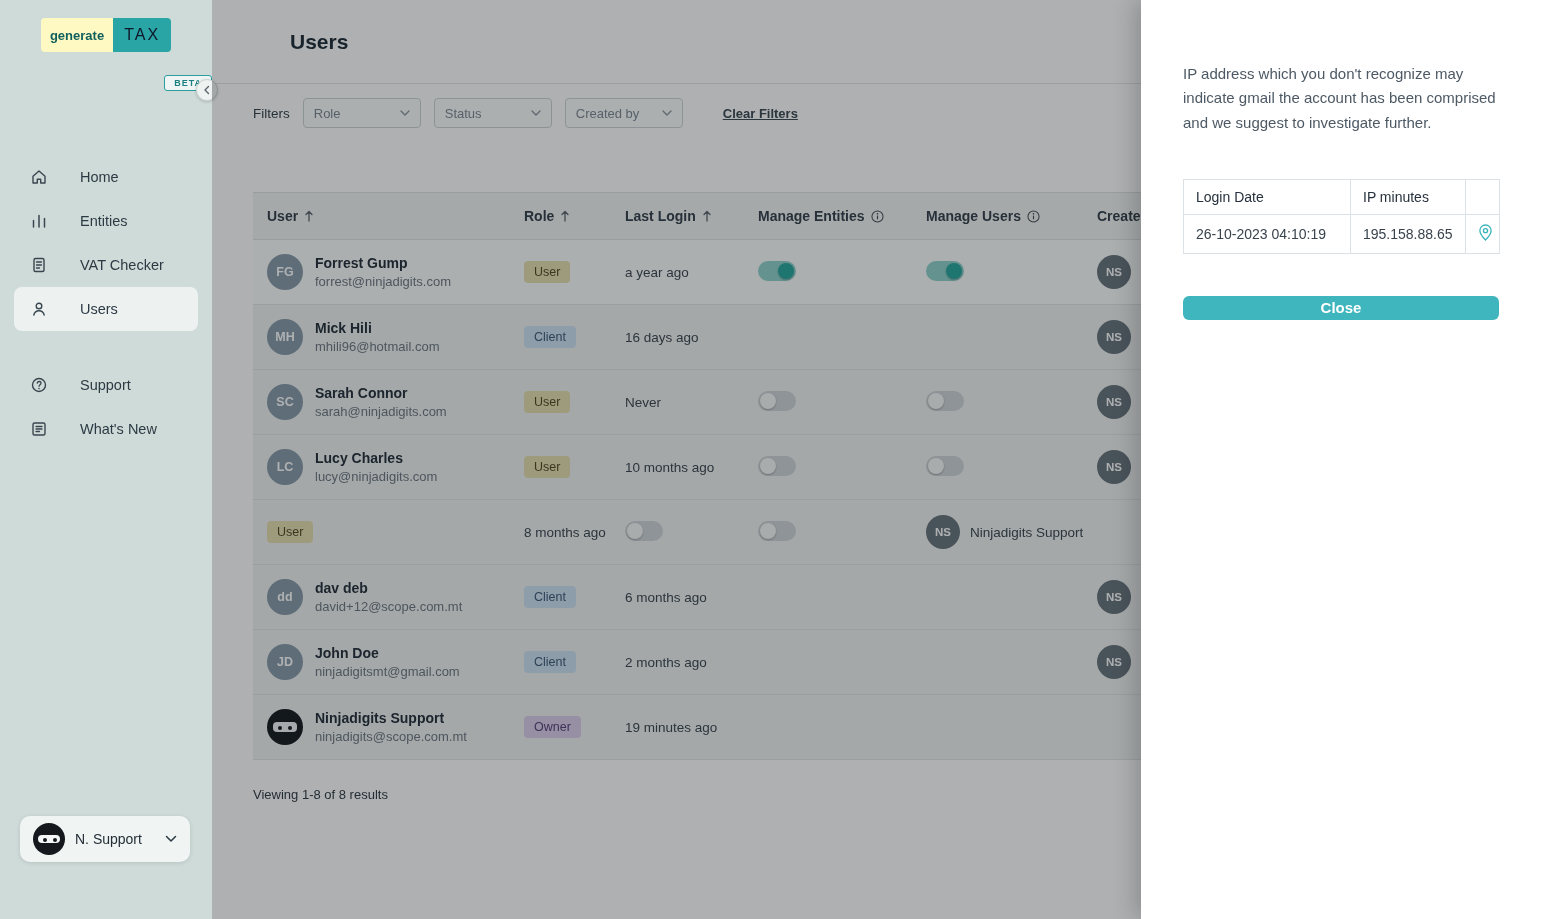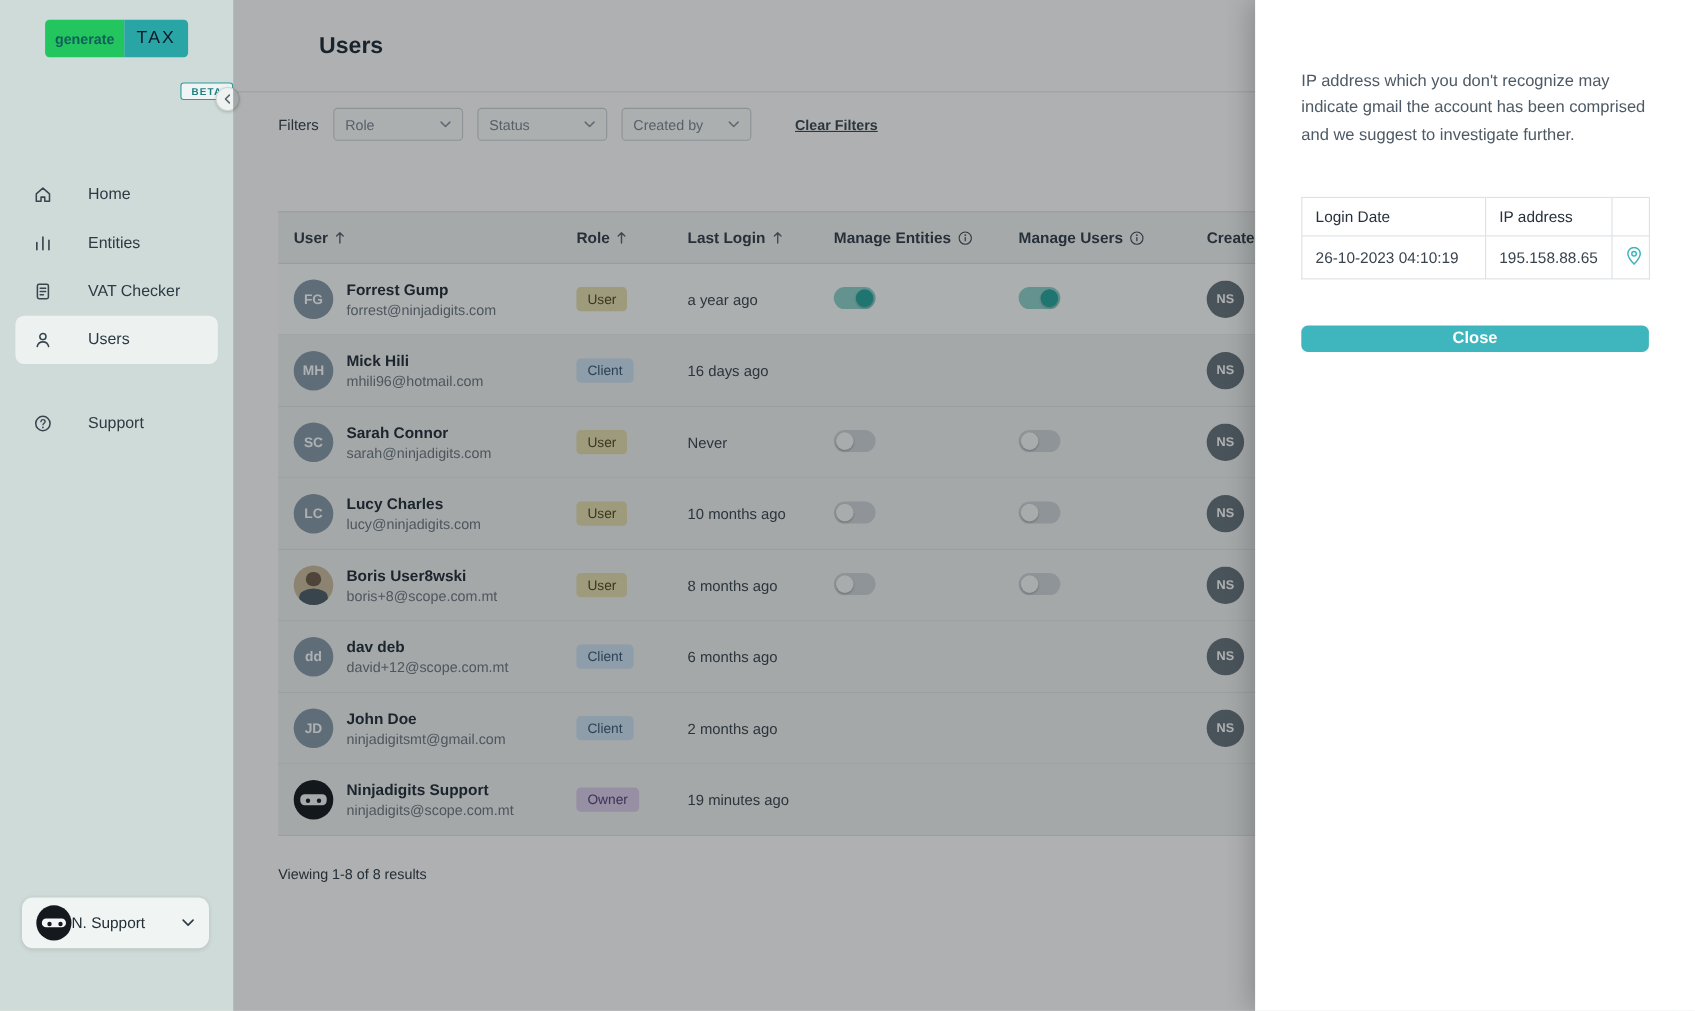--- a/index.html
+++ b/index.html
@@ -3,30 +3,30 @@
 <meta charset="utf-8">
 <style>
   * { margin:0; padding:0; box-sizing:border-box; }
   html,body { width:1541px; height:919px; }
   body { font-family:"Liberation Sans", sans-serif; background:#fff; position:relative; overflow:hidden; color:#273240; }
   svg { display:block; }
 
   
   .sidebar { position:absolute; left:0; top:0; bottom:0; width:212px; background:#cfdbd8; z-index:10; }
   .logo { display:flex; justify-content:center; margin-top:18px; }
-  .logo-generate { background:#22c55e; color:#0f5f5c; font-size:13px; font-weight:700; padding:8px 9px; border-radius:4px 0 0 4px; display:flex; align-items:center; }
+  .logo-generate { background:#fef9c3; color:#0f5f5c; font-size:13px; font-weight:700; padding:8px 9px; border-radius:4px 0 0 4px; display:flex; align-items:center; }
   .logo-tax { background:#29a5a5; color:#0f172a; font-size:16px; letter-spacing:2px; padding:8px 11px; border-radius:0 4px 4px 0; display:flex; align-items:center; }
   .beta-row { display:flex; justify-content:flex-end; margin-top:23px; }
   .beta-chip { border:1px solid #2d9e9e; color:#1d7f7f; background:#eef5f4; font-size:9px; font-weight:700; letter-spacing:1px; padding:2px 9px; border-radius:3px; }
   .collapse-btn { position:absolute; left:196px; top:79px; width:22px; height:22px; border-radius:50%; background:#eef2f1; border:1px solid #ccd5d2; display:flex; align-items:center; justify-content:center; cursor:pointer; box-shadow:0 1px 3px rgba(0,0,0,.18); }
   .nav { margin-top:64px; display:flex; flex-direction:column; }
   .nav-item { display:flex; align-items:center; gap:32px; height:44px; margin:0 14px; padding-left:16px; border-radius:8px; font-size:14.5px; color:#2c3a44; cursor:pointer; }
   .nav-item.active { background:#edf2f1; }
   .nav-gap { height:32px; }
-  .profile { position:absolute; left:20px; bottom:57px; width:170px; height:46px; background:#f0f5f4; border-radius:10px; display:flex; align-items:center; padding:0 13px; cursor:pointer; box-shadow:0 1px 4px rgba(34,48,54,.14); }
+  .profile { position:absolute; left:20px; bottom:57px; width:170px; height:46px; background:#f0f5f4; border-radius:10px; display:flex; align-items:center; gap:10px; padding:0 13px; cursor:pointer; box-shadow:0 1px 4px rgba(34,48,54,.14); }
   .profile-name { font-size:14px; color:#232e36; flex:1; }
 
   
   .avatar { width:36px; height:36px; border-radius:50%; display:flex; align-items:center; justify-content:center; color:#fff; font-size:12.5px; font-weight:700; flex:none; position:relative; }
   .avatar-initials { background:#8699a7; }
   .avatar-ns { width:34px; height:34px; background:#67727c; font-size:11.5px; }
   .avatar-photo { background:#cbbd9f; overflow:hidden; }
   .avatar-photo::before { content:""; position:absolute; top:16%; left:31%; width:38%; height:37%; border-radius:50%; background:#6e5b4a; }
   .avatar-photo::after { content:""; position:absolute; top:58%; left:14%; width:72%; height:44%; border-radius:50% 50% 0 0; background:#4e5d68; }
   .avatar-robot { background:#15191e; }
@@ -126,20 +126,27 @@
     </div>
     <div class="nav-gap"></div>
     <div class="nav-item">
       <svg width="18" height="18" viewBox="0 0 18 18">
           <circle cx="9" cy="9" r="6.5" stroke="#39464f" stroke-width="1.4" fill="none"></circle>
           <path d="M7.2 7.2c.2-1 1-1.7 1.9-1.7 1 0 1.9.8 1.9 1.8 0 1.4-1.9 1.5-1.9 2.9" stroke="#39464f" stroke-width="1.3" fill="none" stroke-linecap="round"></path>
           <circle cx="9" cy="12.6" r="0.8" fill="#39464f"></circle>
         </svg>
       <span>Support</span>
     </div>
+    <div class="nav-item">
+      <svg width="18" height="18" viewBox="0 0 18 18">
+          <rect x="3" y="3" width="12" height="12" rx="1.5" stroke="#39464f" stroke-width="1.4" fill="none"></rect>
+          <path d="M6 6.5h6M6 9h6M6 11.5h3.5" stroke="#39464f" stroke-width="1.3" stroke-linecap="round"></path>
+        </svg>
+      <span>What's New</span>
+    </div>
   </nav>
 
   <div class="profile">
     <div class="avatar avatar-robot"></div>
     <span class="profile-name">N. Support</span>
     <svg width="12" height="8" viewBox="0 0 12 8">
         <path d="M1.5 1.5 6 6l4.5-4.5" stroke="#2c3a44" stroke-width="1.5" fill="none" stroke-linecap="round" stroke-linejoin="round"></path>
       </svg>
   </div>
 </aside>
@@ -299,27 +306,20 @@
     </div>
     <div class="cell">
       <span class="toggle off"><span class="knob"></span></span>
     </div>
     <div class="cell cell-created">
       <div class="avatar avatar-ns">NS</div>
       <span>Ninjadigits Support</span>
     </div>
   </div>
         <div class="trow">
-    <div class="cell cell-user">
-      <div class="avatar avatar-photo"></div>
-      <div class="user-meta">
-        <div class="user-name">Boris User8wski</div>
-        <div class="user-email">boris+8@scope.com.mt</div>
-      </div>
-    </div>
     <div class="cell">
       <span class="chip chip-user">User</span>
     </div>
     <div class="cell">8 months ago</div>
     <div class="cell">
       <span class="toggle off"><span class="knob"></span></span>
     </div>
     <div class="cell">
       <span class="toggle off"><span class="knob"></span></span>
     </div>
@@ -409,21 +409,21 @@
   <p class="drawer-desc">IP address which you don't recognize may indicate gmail the account has been comprised and we suggest to investigate further.</p>
   <table class="login-table">
     <colgroup>
         <col class="col-date">
         <col class="col-ip">
         <col class="col-pin">
       </colgroup>
     <thead>
       <tr>
         <th>Login Date</th>
-        <th>IP address</th>
+        <th>IP minutes</th>
         <th></th>
       </tr>
     </thead>
     <tbody>
       <tr>
         <td>26-10-2023 04:10:19</td>
         <td>195.158.88.65</td>
         <td class="pin-cell">
           <svg width="15" height="17" viewBox="0 0 16 18">
               <path d="M8 1C4.7 1 2 3.6 2 6.9 2 11 8 17 8 17s6-6 6-10.1C14 3.6 11.3 1 8 1z" fill="none" stroke="#3ab4bb" stroke-width="1.4"></path>

